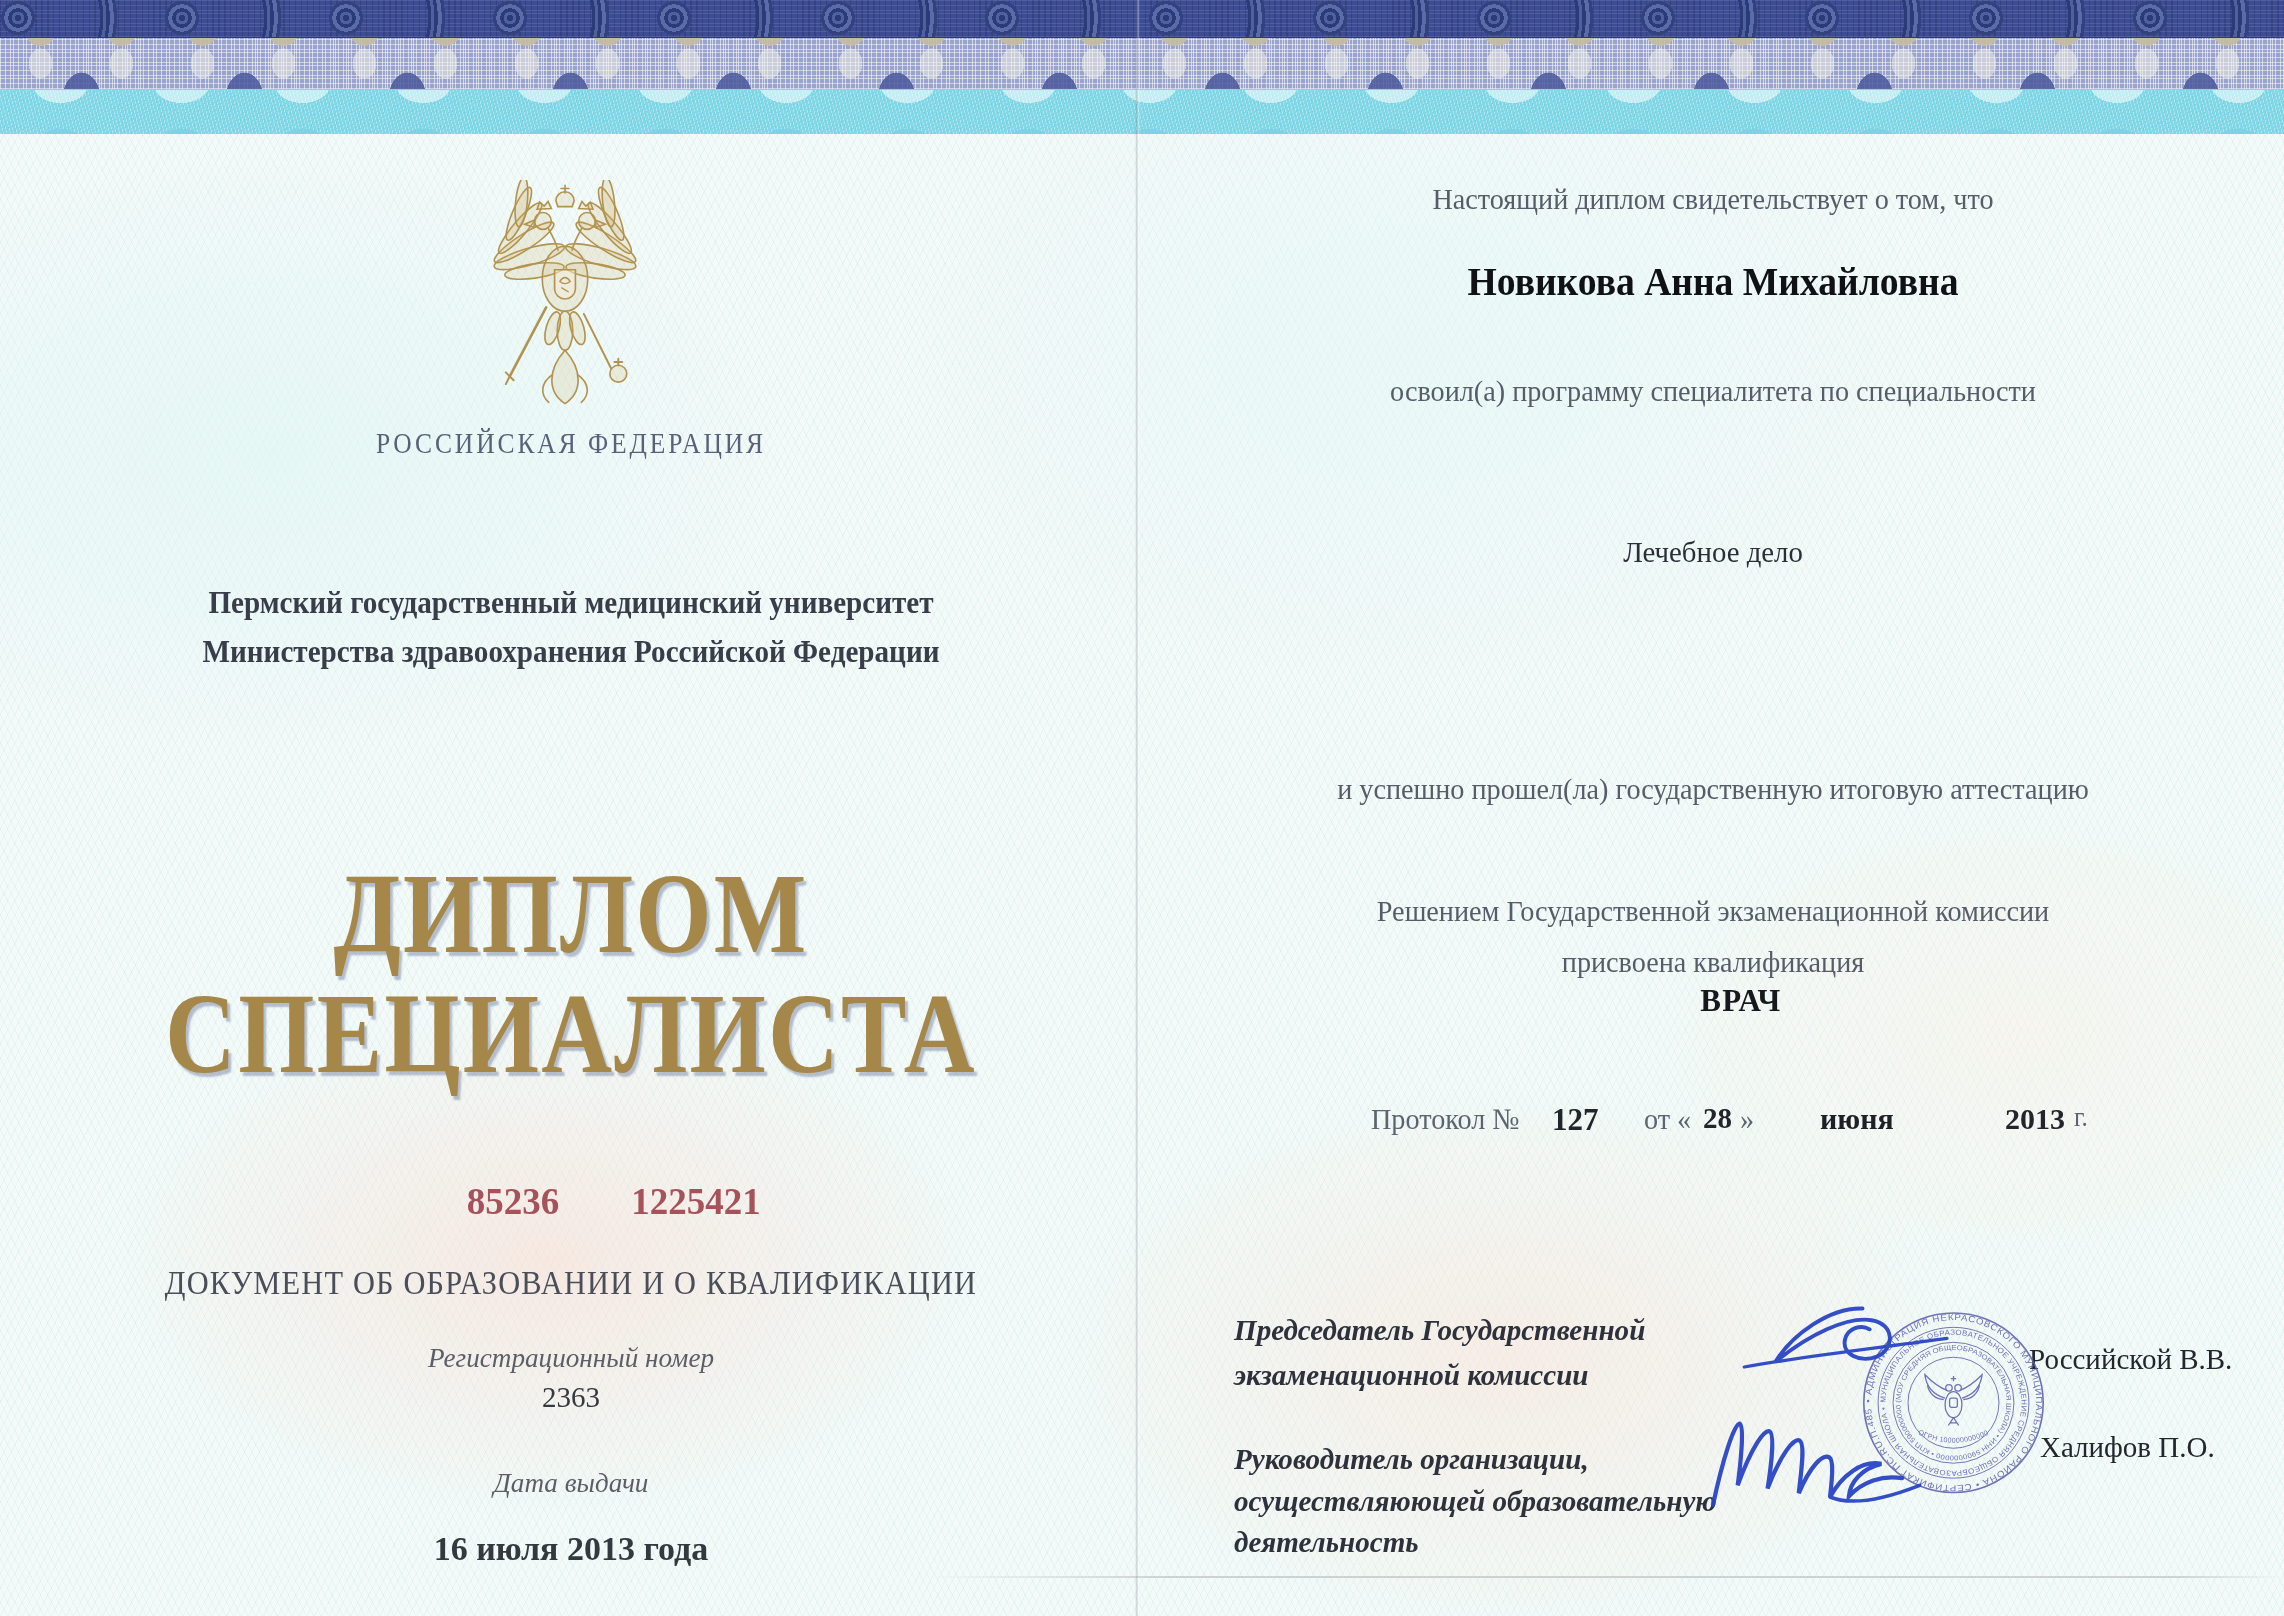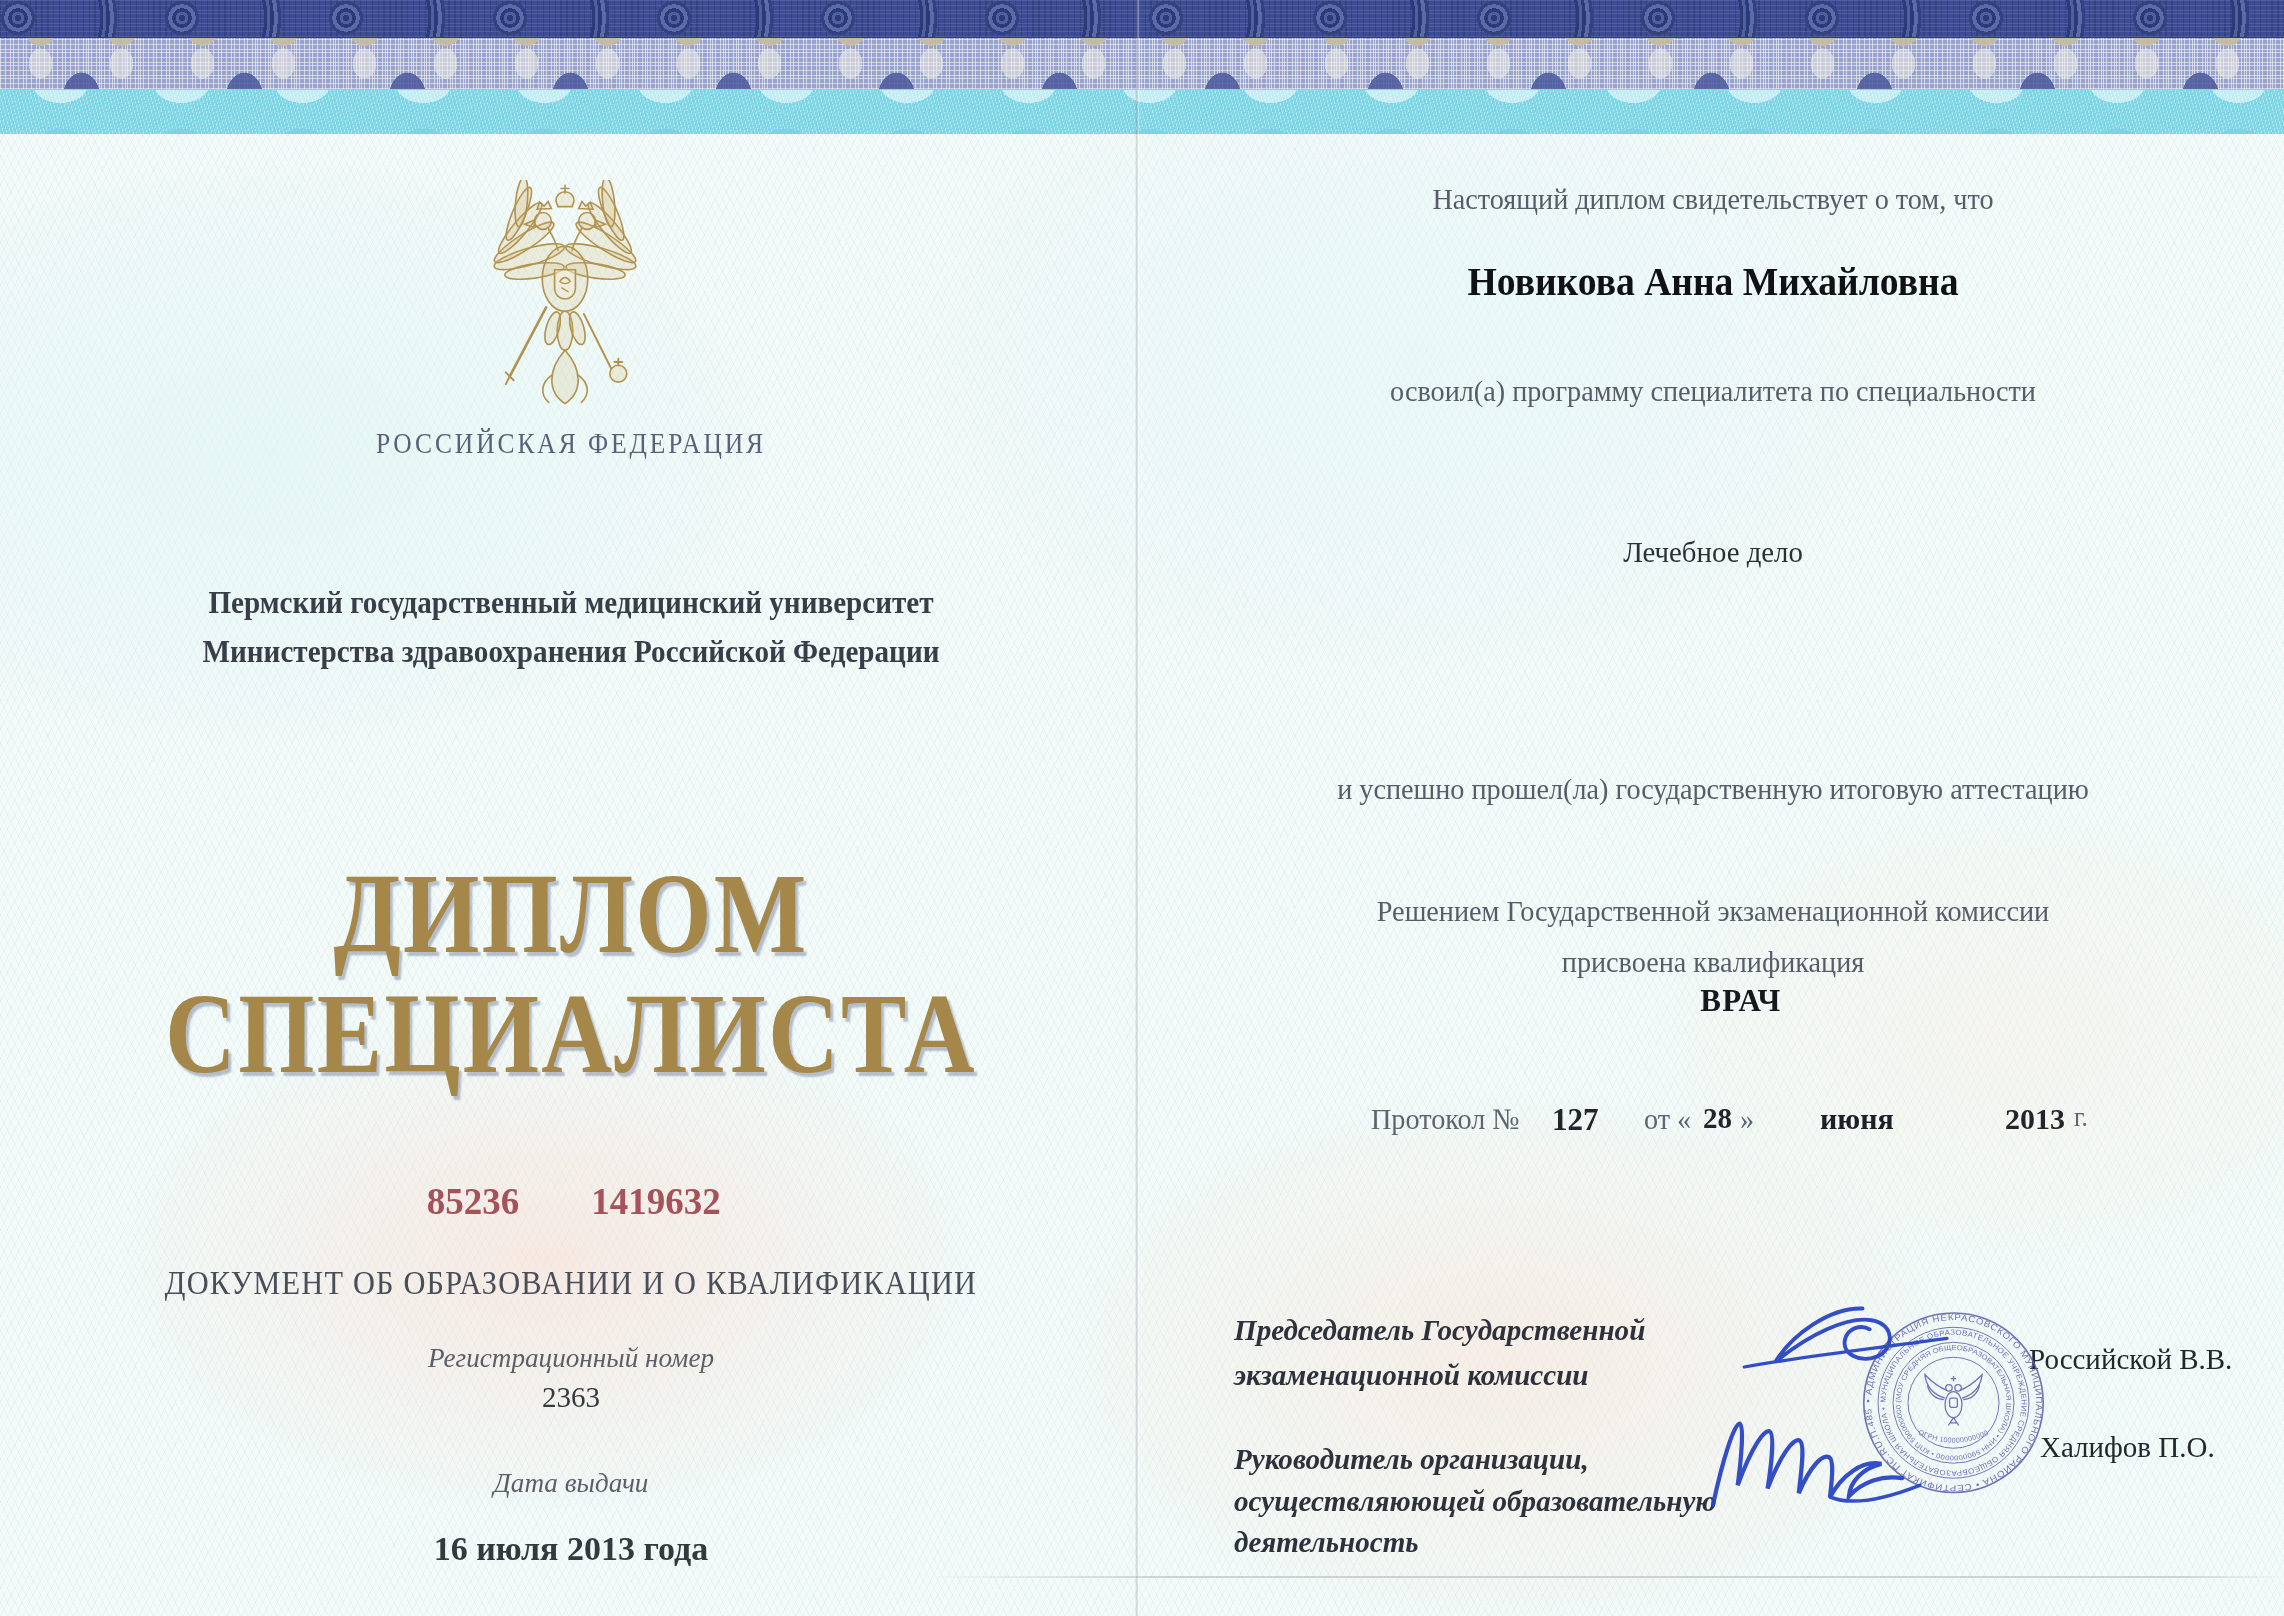--- a/index.html
+++ b/index.html
@@ -61,21 +61,21 @@
   
   .country{top:296px;font-size:29px;letter-spacing:3.3px;color:#59617a;transform:translateX(-50%) scaleX(0.88);}
   .univ{font-weight:bold;font-size:31px;color:#383d49;transform:translateX(-50%) scaleX(0.94);}
   .univ1{top:454px;}
   .univ2{top:503px;}
   .diploma-title{font-size:114px;font-weight:bold;color:#a5874a;letter-spacing:2.6px;
     transform:translateX(-50%) scaleX(0.86);
     text-shadow:3.3px 3.9px 2px rgba(106,118,152,0.45);}
   .title1{top:724px;}
   .title2{top:844px;}
-  .serial{top:1050px;font-size:37px;font-weight:bold;color:#a5525b;transform:translateX(-50%);}
+  .serial{top:1050px;font-size:37px;font-weight:bold;color:#a5525b;transform:translateX(-50%);margin-left:40px;}
   .serial-left{left:473px;}
   .serial-right{left:656px;}
   .doc-type{top:1134px;font-size:33px;color:#4a4e59;letter-spacing:1.3px;transform:translateX(-50%) scaleX(0.92);}
   .script-label{font-style:italic;font-size:28px;color:#5b5e67;transform:translateX(-50%) scaleX(0.97);}
   .reg-label{top:1211px;}
   .reg-value{top:1250px;font-size:29px;font-weight:normal;color:#34383f;transform:translateX(-50%);}
   .date-label{top:1336px;}
   .date-value{top:1399px;font-size:34px;font-weight:bold;color:#34383f;transform:translateX(-50%);}
   
   .rp-light{font-size:30px;color:#575c69;transform:translateX(-50%) scaleX(0.94);}
@@ -152,21 +152,21 @@
 
     <div class="line centered country">РОССИЙСКАЯ ФЕДЕРАЦИЯ</div>
 
     <div class="line centered univ univ1">Пермский государственный медицинский университет</div>
     <div class="line centered univ univ2">Министерства здравоохранения Российской Федерации</div>
 
     <div class="line centered diploma-title title1">ДИПЛОМ</div>
     <div class="line centered diploma-title title2">СПЕЦИАЛИСТА</div>
 
     <div class="line serial serial-left">85236</div>
-    <div class="line serial serial-right">1419632</div>
+    <div class="line serial serial-right">1225421</div>
 
     <div class="line centered doc-type">ДОКУМЕНТ ОБ ОБРАЗОВАНИИ И О КВАЛИФИКАЦИИ</div>
 
     <div class="line centered script-label reg-label">Регистрационный номер</div>
     <div class="line centered reg-value">2363</div>
 
     <div class="line centered script-label date-label">Дата выдачи</div>
     <div class="line centered date-value">16 июля 2013 года</div>
   </div>
 

